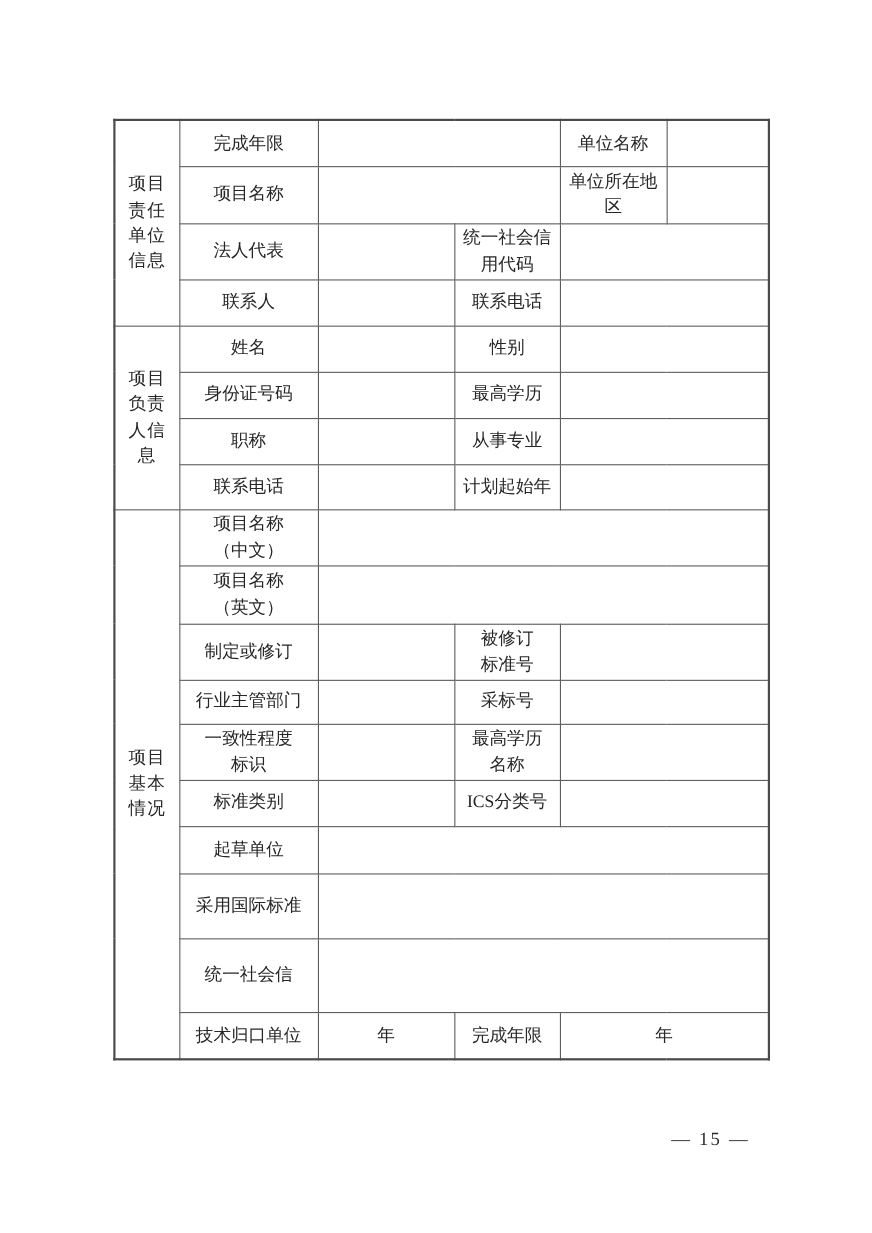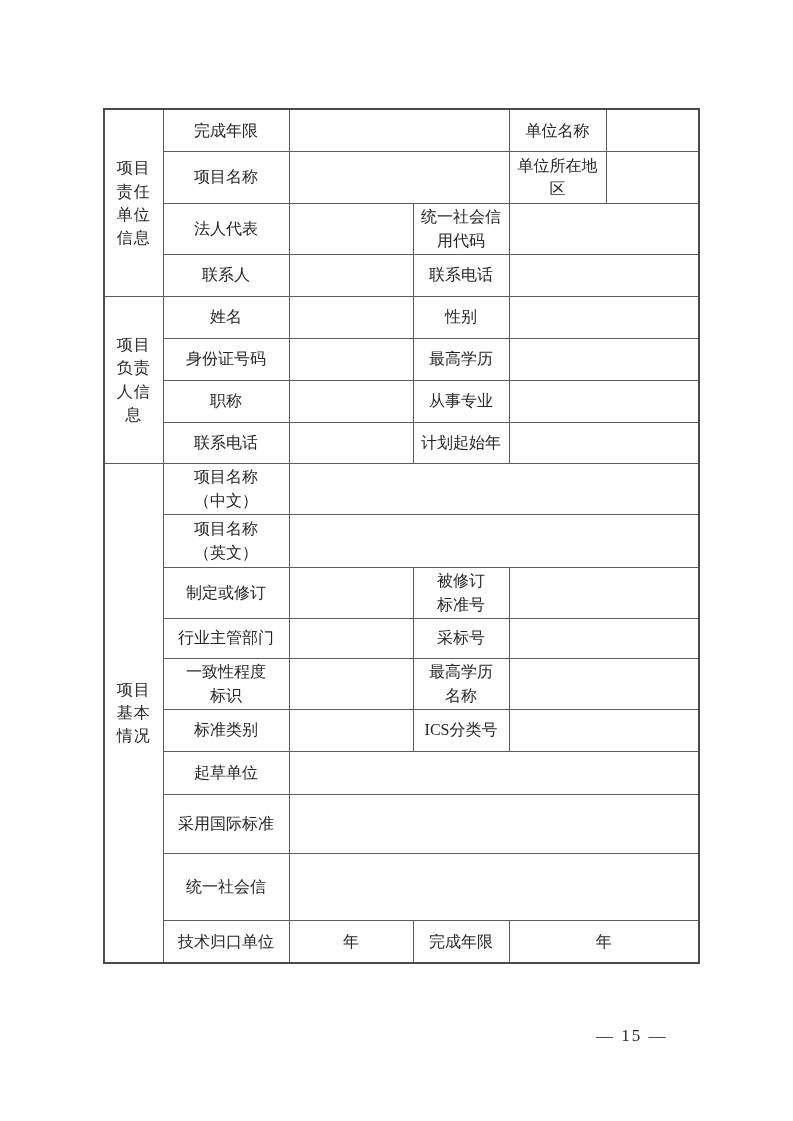--- a/index.html
+++ b/index.html
@@ -37,20 +37,21 @@
   }
   td.section-head {
     line-height: 1.5;
     letter-spacing: 1px;
   }
   .page-number {
     position: absolute;
     left: 596px;
     top: 1026px;
     width: 100px;
+    text-align: center;
     font-size: 17px;
     color: #2b2b2b;
     letter-spacing: 2px;
   }
 </style>
 </head>
 <body>
 
 <div class="page">
 

